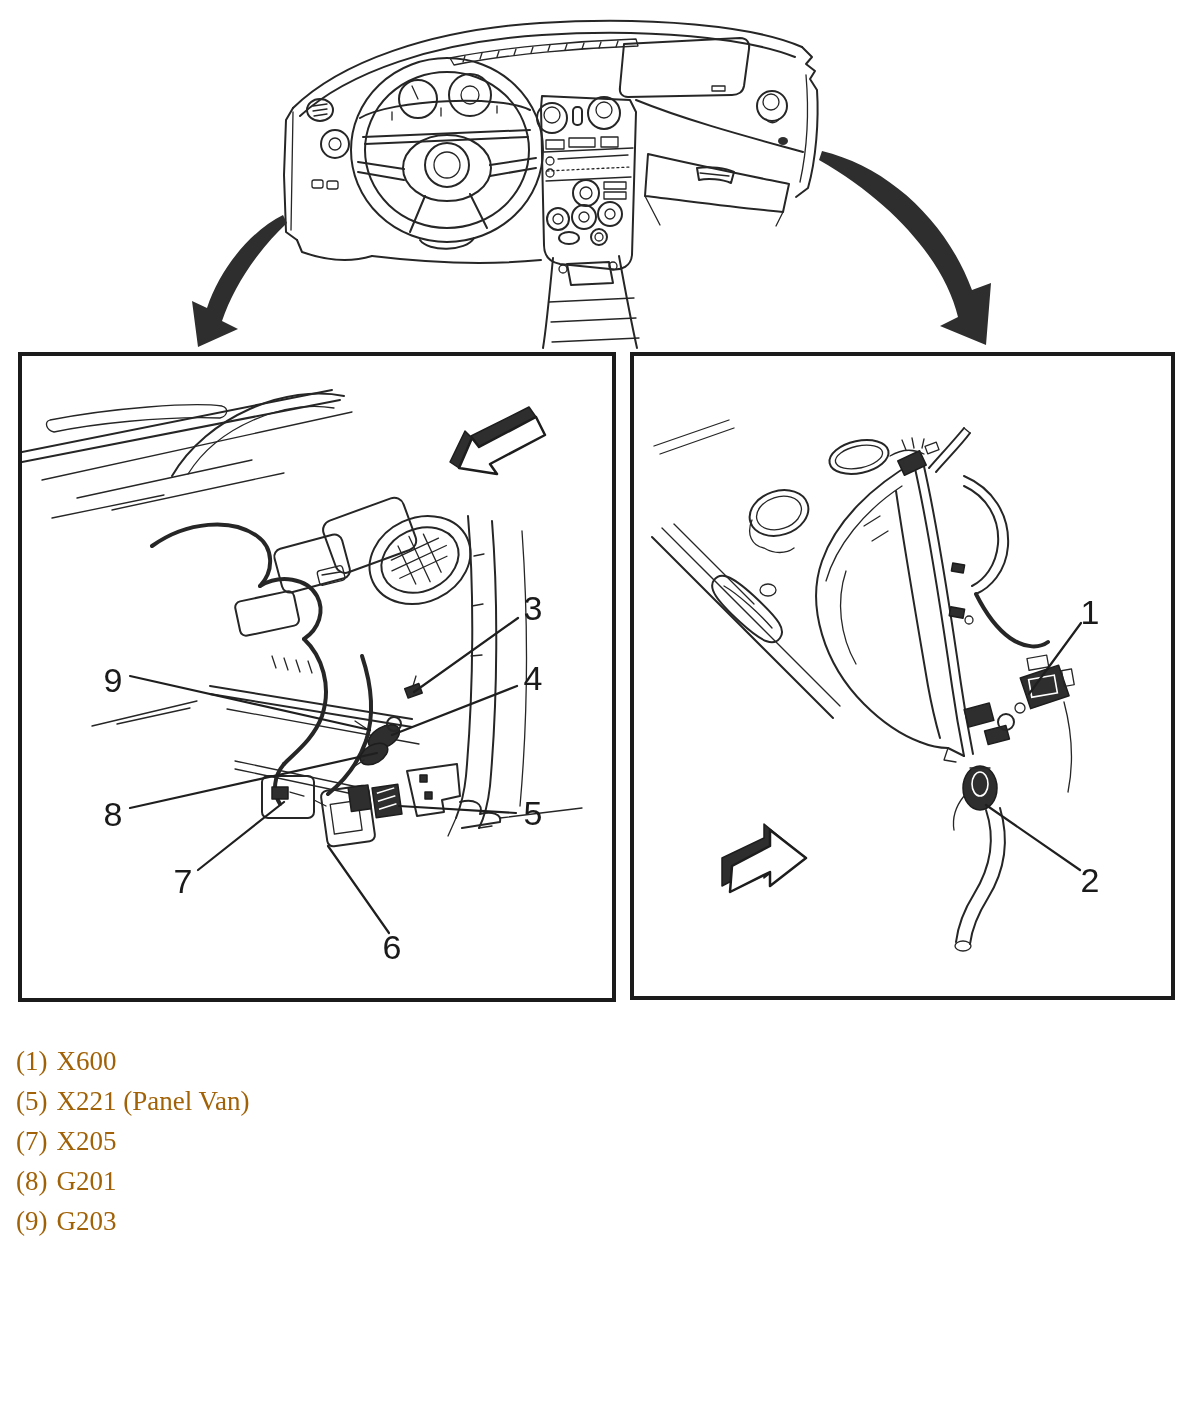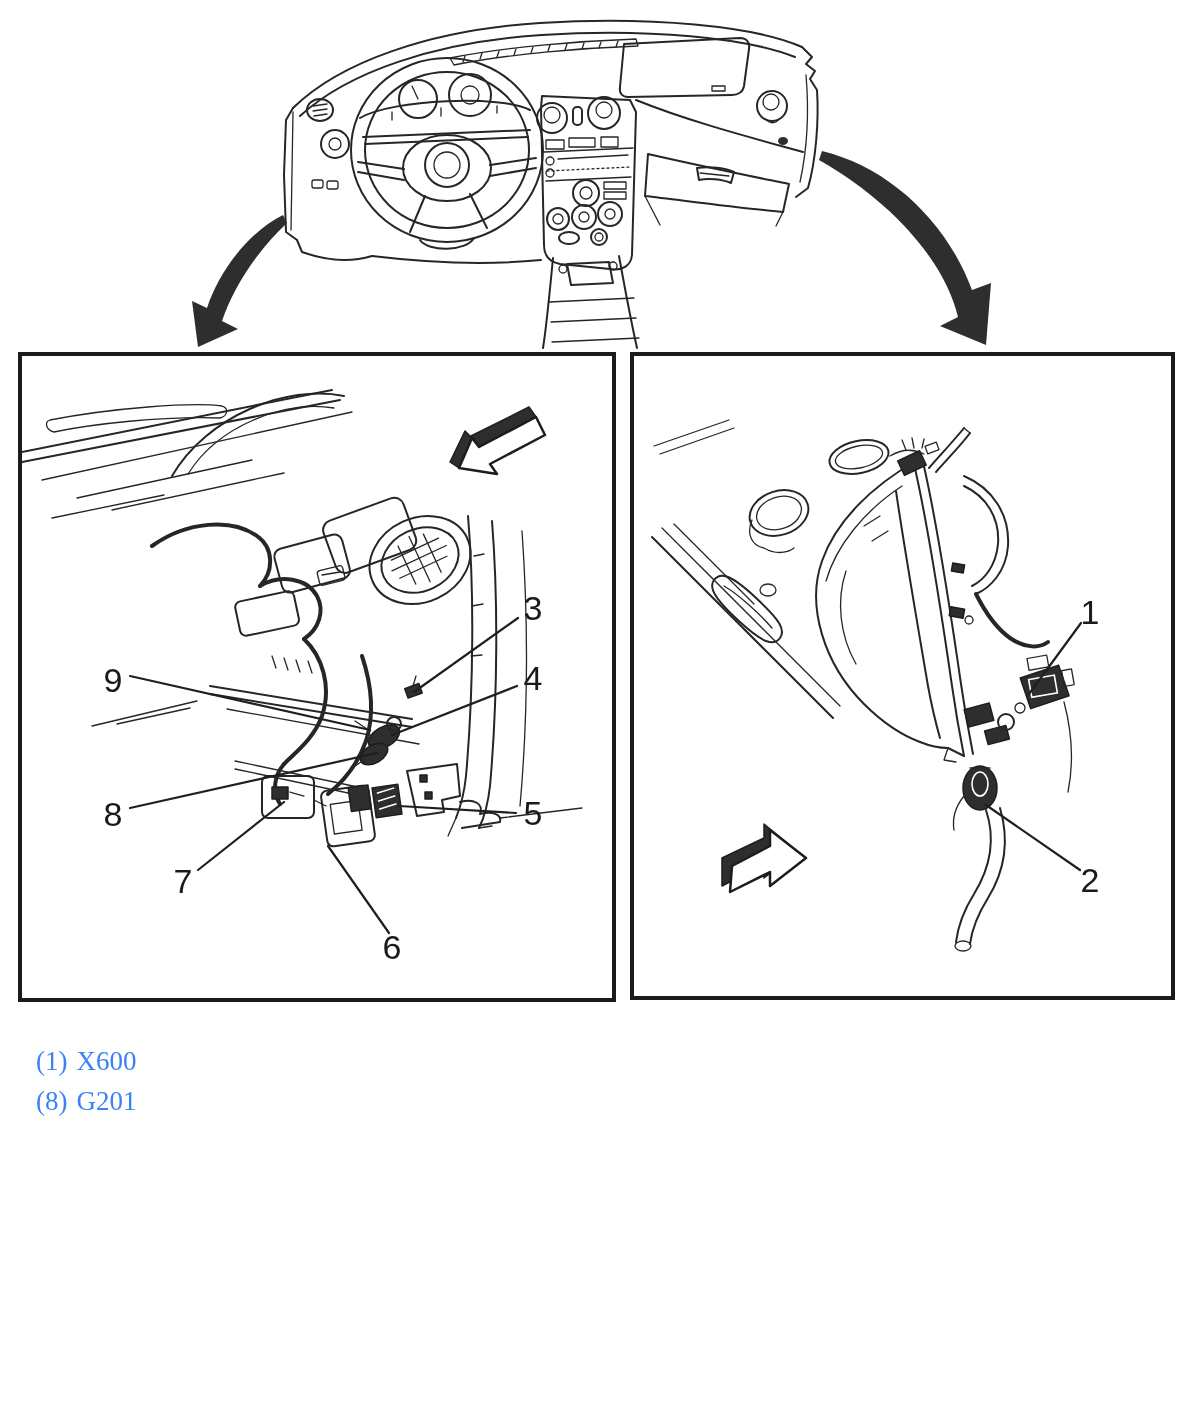--- a/index.html
+++ b/index.html
@@ -11,21 +11,21 @@
   
   svg .la{stroke:#262626;fill:none;stroke-width:2;stroke-linecap:round;stroke-linejoin:round;}
   svg .thick{stroke-width:4;}
   svg .thin{stroke-width:1.3;}
   svg .dark{fill:#2e2e2e;stroke:#1d1d1d;stroke-width:1.5;stroke-linejoin:round;}
   svg .solid{fill:#2e2e2e;stroke:none;}
   svg .whiteface{fill:#ffffff;stroke:#1d1d1d;stroke-width:2.5;stroke-linejoin:round;}
   svg .leader{stroke:#1f1f1f;stroke-width:2.2;fill:none;stroke-linecap:round;}
   svg text.callout{fill:#1a1a1a;stroke:none;font-family:"Liberation Sans", sans-serif;
                    font-size:34px;font-weight:400;text-anchor:middle;}
-  .legend{position:absolute;left:36px;top:1041px;color:#3b82f6;}
+  .legend{position:absolute;left:16px;top:1041px;color:#a16207;}
   .legend-row{font-size:27px;line-height:40px;white-space:nowrap;}
   .legend-row .k{display:inline-block;margin-right:9px;}
 </style>
 </head>
 <body>
 
 <div class="page">
 
   <svg class="abs" style="left:150px;top:0;width:860px;height:352px" viewBox="150 0 860 352">
 
@@ -371,17 +371,26 @@
       <text class="callout" x="456" y="256" dominant-baseline="central">1</text>
       <text class="callout" x="456" y="524" dominant-baseline="central">2</text>
     </svg>
   </div>
 
   <div class="legend">
     <div class="legend-row">
       <span class="k">(1)</span><span class="v">X600</span>
     </div>
     <div class="legend-row">
+      <span class="k">(5)</span><span class="v">X221 (Panel Van)</span>
+    </div>
+    <div class="legend-row">
+      <span class="k">(7)</span><span class="v">X205</span>
+    </div>
+    <div class="legend-row">
       <span class="k">(8)</span><span class="v">G201</span>
     </div>
+    <div class="legend-row">
+      <span class="k">(9)</span><span class="v">G203</span>
+    </div>
   </div>
 
 </div>
 
 </body></html>

